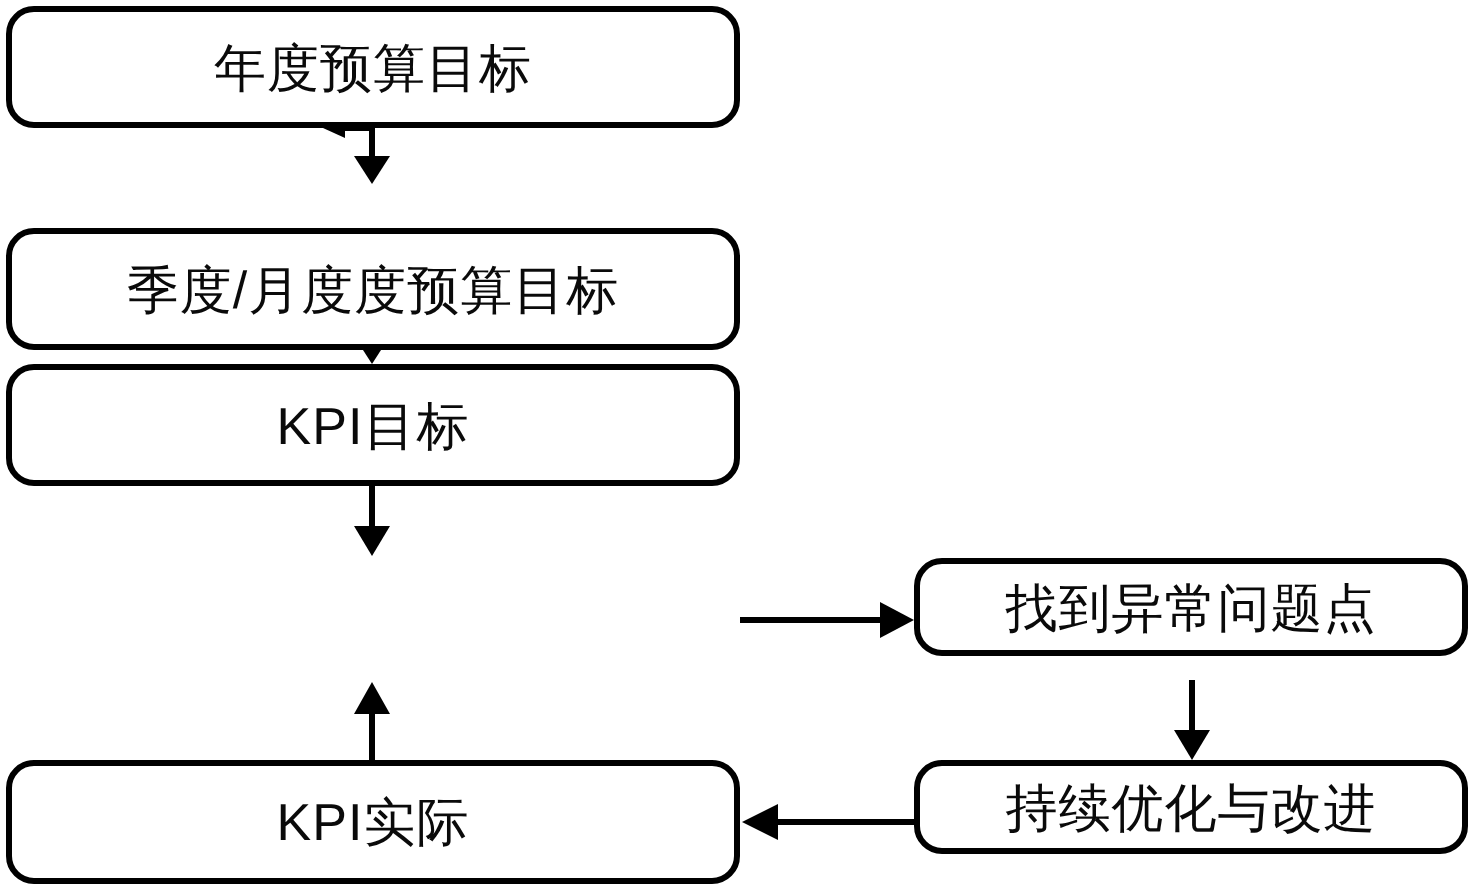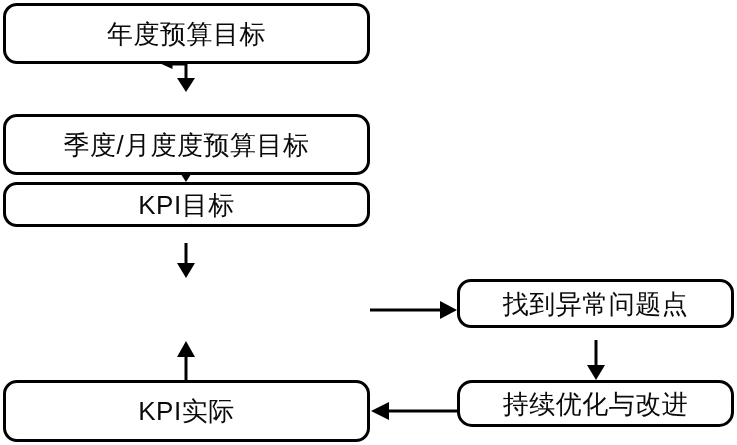--- a/index.html
+++ b/index.html
@@ -38,26 +38,26 @@
     font-size: 26px;
     line-height: 1;
     color: #0a0a0a;
     letter-spacing: 0.5px;
     white-space: nowrap;
     font-weight: 400;
   }
   
   .n-annual   { left: 3px;   top: 3px;   width: 367px; height: 61px; }
   .n-quarter  { left: 3px;   top: 92px;  width: 367px; height: 61px; margin-top: 22px; }
-  .n-kpigoal  { left: 3px;   top: 182px; width: 367px; height: 45px; }
+  .n-kpigoal  { left: 3px;   top: 182px; width: 367px; height: 61px; }
   .n-kpigap   { left: 3px;   top: 278px; width: 367px; height: 62px; }
   .n-kpiact   { left: 3px;   top: 380px; width: 367px; height: 62px; }
   
   .n-find     { left: 457px; top: 279px; width: 277px; height: 49px; }
-  .n-improve  { left: 457px; top: 380px; width: 277px; height: 47px; border-radius: 15px; }
+  .n-improve  { left: 457px; top: 380px; width: 277px; height: 47px; }
 </style>
 </head>
 <body>
 
 <div id="canvas">
 
   <svg id="flow-svg" viewBox="0 0 737 445" xmlns="http://www.w3.org/2000/svg">
     <defs>
       <marker id="arrow-down" markerWidth="14" markerHeight="14" refX="1.5" refY="5" orient="auto" markerUnits="userSpaceOnUse">
         <path d="M0,0 L0,10 L11,5 z" fill="#000000"></path>

